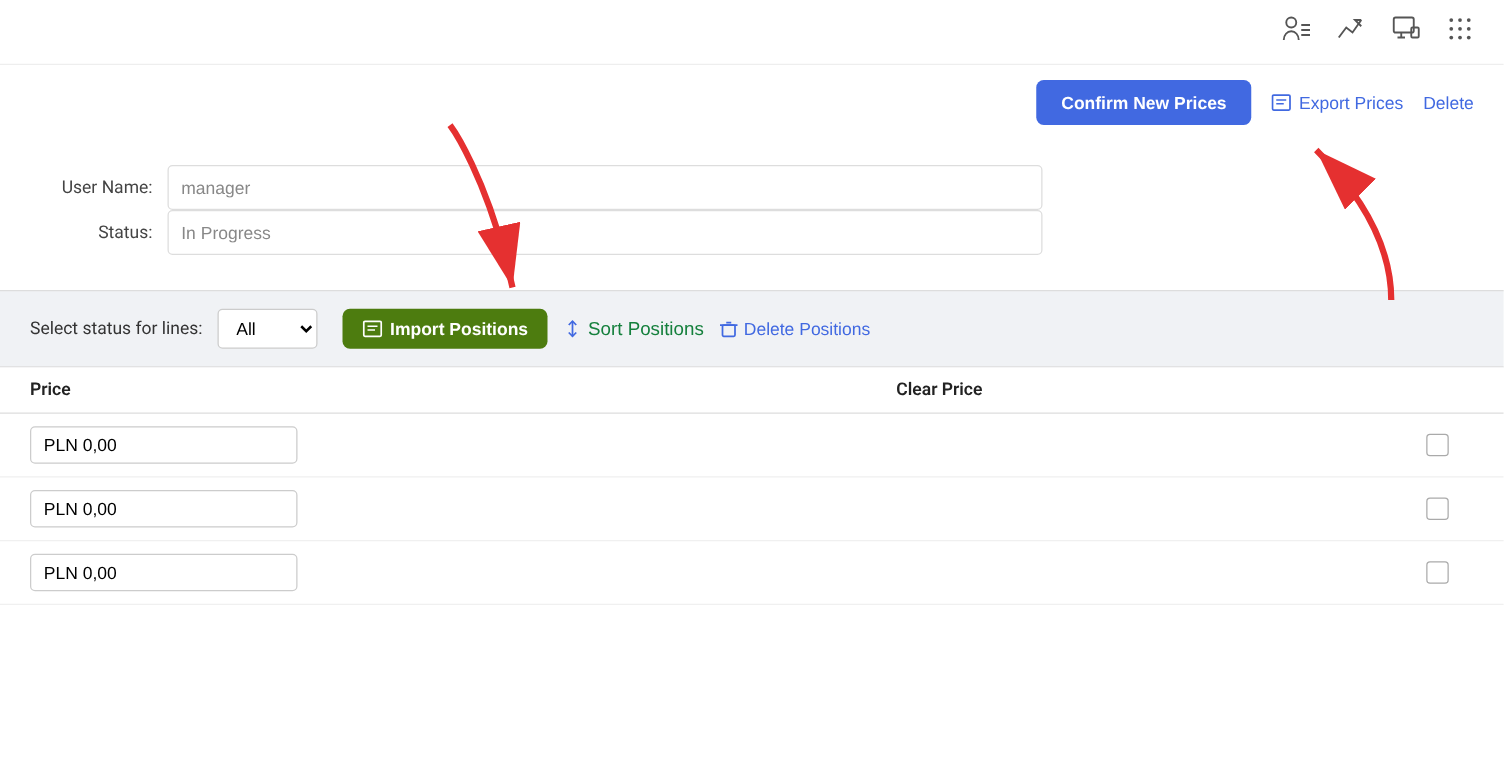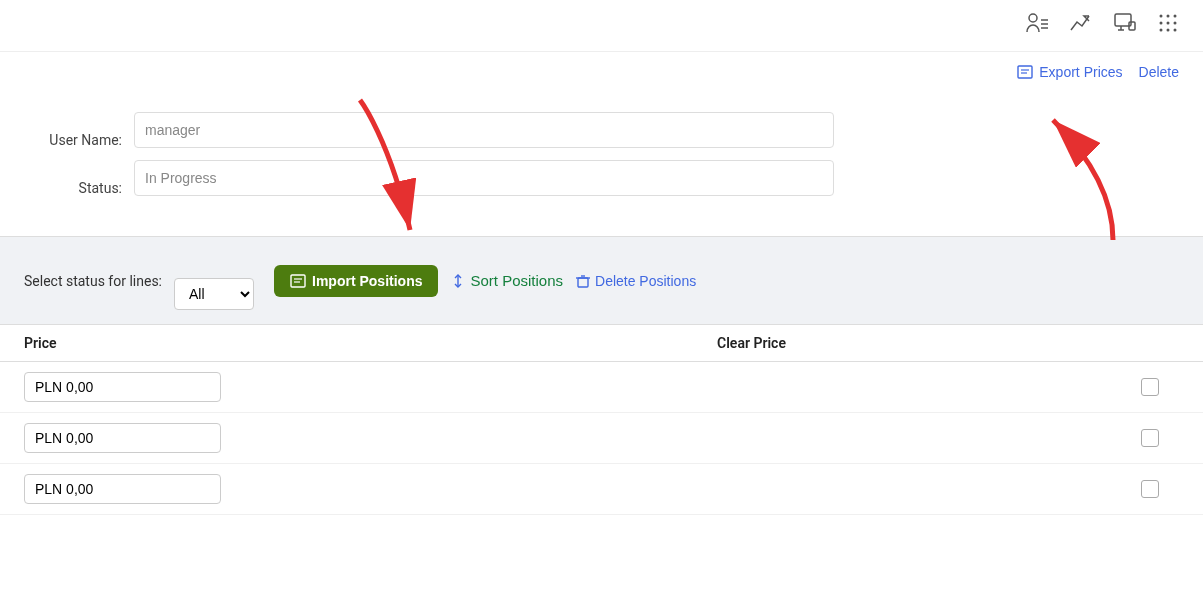--- a/index.html
+++ b/index.html
@@ -67,22 +67,22 @@
       font-weight: 500;
     }
 
     
     .form-section {
       padding: 20px 24px 28px;
       background: #fff;
     }
     .form-row {
       display: flex;
-      align-items: flex-end;
-      margin-bottom: 12px;
+      align-items: center;
+      margin-bottom: 0;
     }
     .form-label {
       width: 110px;
       text-align: right;
       padding-right: 12px;
       color: #444;
       font-size: 14px;
     }
     .form-input {
       flex: 1;
@@ -113,21 +113,20 @@
       color: #333;
     }
     .select-status {
       border: 1px solid #ccc;
       border-radius: 4px;
       padding: 6px 10px;
       font-size: 14px;
       background: #fff;
       cursor: pointer;
       min-width: 80px;
-      margin-top: 27px;
     }
     .btn-import {
       background: #4d7c0f;
       color: #fff;
       border: none;
       border-radius: 6px;
       padding: 8px 16px;
       font-size: 14px;
       font-weight: 700;
       cursor: pointer;
@@ -181,21 +180,21 @@
       grid-template-columns: 500px 1fr 200px;
       padding: 10px 24px;
       align-items: center;
       border-bottom: 1px solid #f0f0f0;
     }
     .price-input {
       border: 1px solid #ccc;
       border-radius: 4px;
       padding: 6px 10px;
       font-size: 14px;
-      width: 197px;
+      width: 214px;
       background: #fff;
       outline: none;
     }
     .checkbox-cell {
       display: flex;
       justify-content: flex-end;
       padding-right: 20px;
     }
     .checkbox-box {
       width: 18px;
@@ -260,20 +259,21 @@
       <circle cx="11" cy="11" r="1.5" fill="#555"></circle>
       <circle cx="18" cy="11" r="1.5" fill="#555"></circle>
       <circle cx="4" cy="18" r="1.5" fill="#555"></circle>
       <circle cx="11" cy="18" r="1.5" fill="#555"></circle>
       <circle cx="18" cy="18" r="1.5" fill="#555"></circle>
     </svg>
   </span>
 </div>
 
 <div class="action-bar">
+  <button class="btn-confirm">Confirm New Prices</button>
   <button class="btn-export">
     <svg width="16" height="16" viewBox="0 0 16 16" fill="none" xmlns="http://www.w3.org/2000/svg">
       <rect x="1" y="2" width="14" height="12" rx="1" stroke="#4169e1" stroke-width="1.4" fill="none"></rect>
       <line x1="4" y1="6" x2="12" y2="6" stroke="#4169e1" stroke-width="1.2"></line>
       <line x1="4" y1="9" x2="10" y2="9" stroke="#4169e1" stroke-width="1.2"></line>
     </svg>
     <span>Export Prices</span>
   </button>
   <button class="btn-delete">Delete</button>
 </div>

